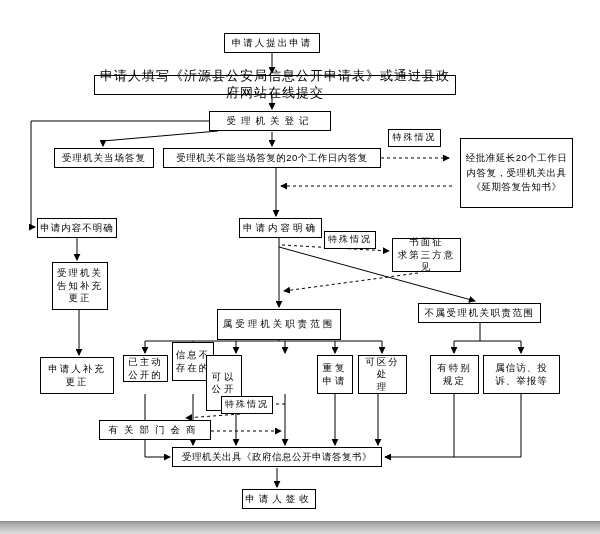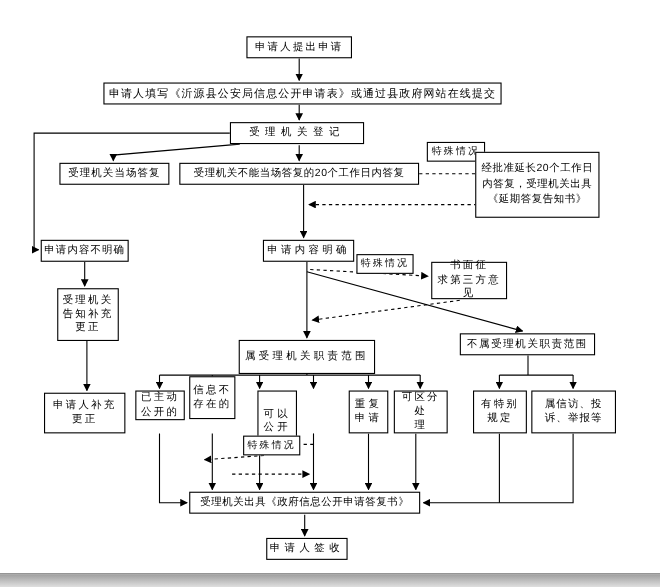--- a/index.html
+++ b/index.html
@@ -72,31 +72,31 @@
       <path d="M282,245 L389,251" marker-end="url(#arr)"></path>
       <path d="M418,273 L284,291" marker-end="url(#arr)"></path>
       <path d="M285,404 L275,404"></path>
       <path d="M240,414 L186,418" marker-end="url(#arr)"></path>
       <path d="M211,431 L281,431" marker-end="url(#arr)"></path>
     </g>
   </svg>
 
   <div class="nd" style="left:224px;top:33px;width:96px;height:20px;letter-spacing:2px">申请人提出申请</div>
 
-  <div class="nd" style="left:94px;top:75px;width:362px;height:20px;letter-spacing:1px;font-size:10px">申请人填写《沂源县公安局信息公开申请表》或通过县政府网站在线提交</div>
+  <div class="nd" style="left:94px;top:75px;width:362px;height:20px;letter-spacing:1px;font-size:13px">申请人填写《沂源县公安局信息公开申请表》或通过县政府网站在线提交</div>
 
   <div class="nd" style="left:209px;top:111px;width:122px;height:20px;letter-spacing:5px">受理机关登记</div>
 
   <div class="nd sm" style="left:388px;top:129px;width:53px;height:18px;letter-spacing:2px">特殊情况</div>
 
   <div class="nd" style="left:54px;top:148px;width:100px;height:20px;letter-spacing:1px">受理机关当场答复</div>
 
   <div class="nd" style="left:163px;top:148px;width:218px;height:20px;letter-spacing:0.5px">受理机关不能当场答复的20个工作日内答复</div>
 
-  <div class="nd" style="left:432px;top:138px;width:113px;height:60px;letter-spacing:0.5px;line-height:1.55">经批准延长20个工作日
+  <div class="nd" style="left:460px;top:138px;width:113px;height:70px;letter-spacing:0.5px;line-height:1.55">经批准延长20个工作日
 内答复，受理机关出具
 《延期答复告知书》</div>
 
   <div class="nd" style="left:37px;top:218px;width:80px;height:20px;letter-spacing:1px">申请内容不明确</div>
 
   <div class="nd" style="left:239px;top:218px;width:83px;height:20px;letter-spacing:3px">申请内容明确</div>
 
   <div class="nd sm" style="left:324px;top:231px;width:52px;height:18px;letter-spacing:2px">特殊情况</div>
 
   <div class="nd" style="left:392px;top:238px;width:69px;height:34px;letter-spacing:2px">书面征
@@ -112,37 +112,38 @@
 
   <div class="nd" style="left:40px;top:357px;width:74px;height:37px;letter-spacing:2px">申请人补充
 更正</div>
 
   <div class="nd" style="left:123px;top:355px;width:45px;height:27px;letter-spacing:2px">已主动
 公开的</div>
 
   <div class="nd" style="left:172px;top:342px;width:42px;height:39px;letter-spacing:2px">信息不
 存在的</div>
 
-  <div class="nd" style="left:234px;top:355px;width:36px;height:56px;letter-spacing:3px">可以
+  <div class="nd" style="left:206px;top:355px;width:36px;height:56px;letter-spacing:3px">可以
 公开</div>
 
 
   <div class="nd" style="left:317px;top:355px;width:36px;height:39px;letter-spacing:3px">重复
 申请</div>
 
   <div class="nd" style="left:358px;top:355px;width:49px;height:39px;letter-spacing:2px">可区分处
 理</div>
 
   <div class="nd" style="left:430px;top:355px;width:49px;height:39px;letter-spacing:2px">有特别
 规定</div>
 
   <div class="nd" style="left:483px;top:355px;width:77px;height:39px;letter-spacing:1px">属信访、投
 诉、举报等</div>
 
   <div class="nd sm" style="left:221px;top:396px;width:52px;height:18px;letter-spacing:2px">特殊情况</div>
 
+  <div class="nd" style="left:99px;top:420px;width:112px;height:20px;letter-spacing:6px">有关部门会商</div>
 
   <div class="nd" style="left:172px;top:447px;width:210px;height:20px;letter-spacing:0.5px">受理机关出具《政府信息公开申请答复书》</div>
 
   <div class="nd" style="left:242px;top:489px;width:74px;height:20px;letter-spacing:4px">申请人签收</div>
 
   <div class="bottom-bar"></div>
 </div>
 
 </body></html>

